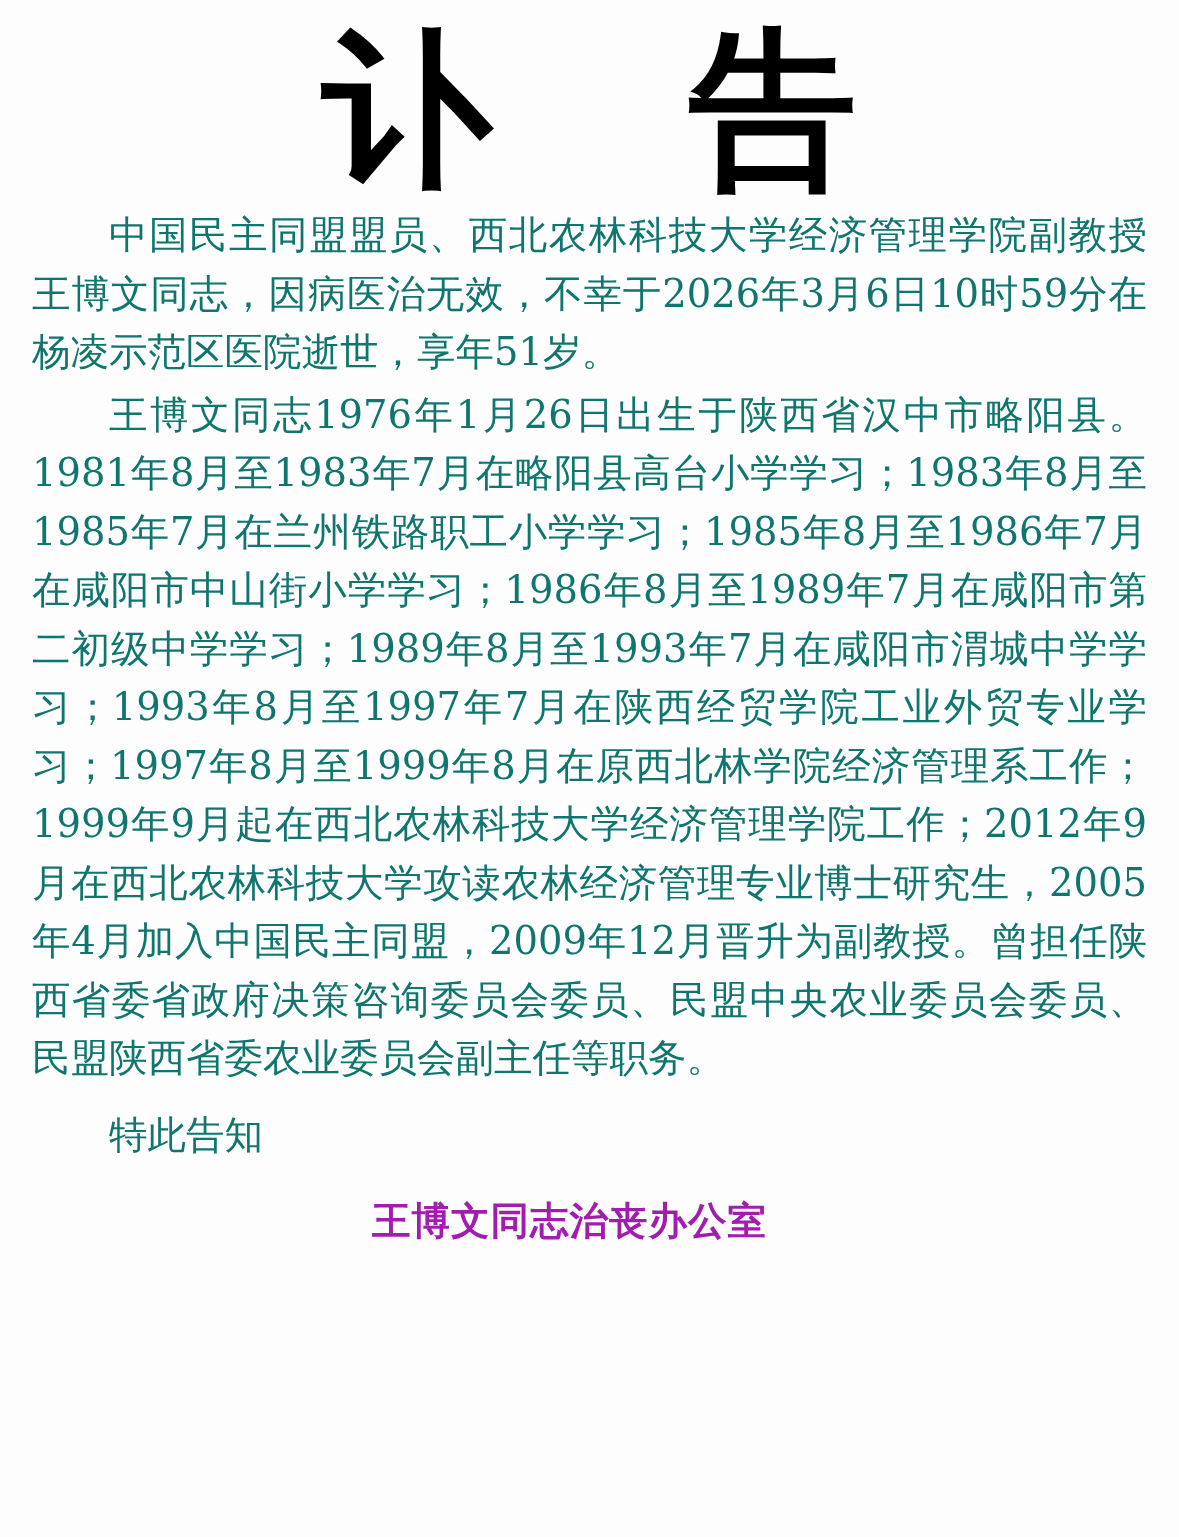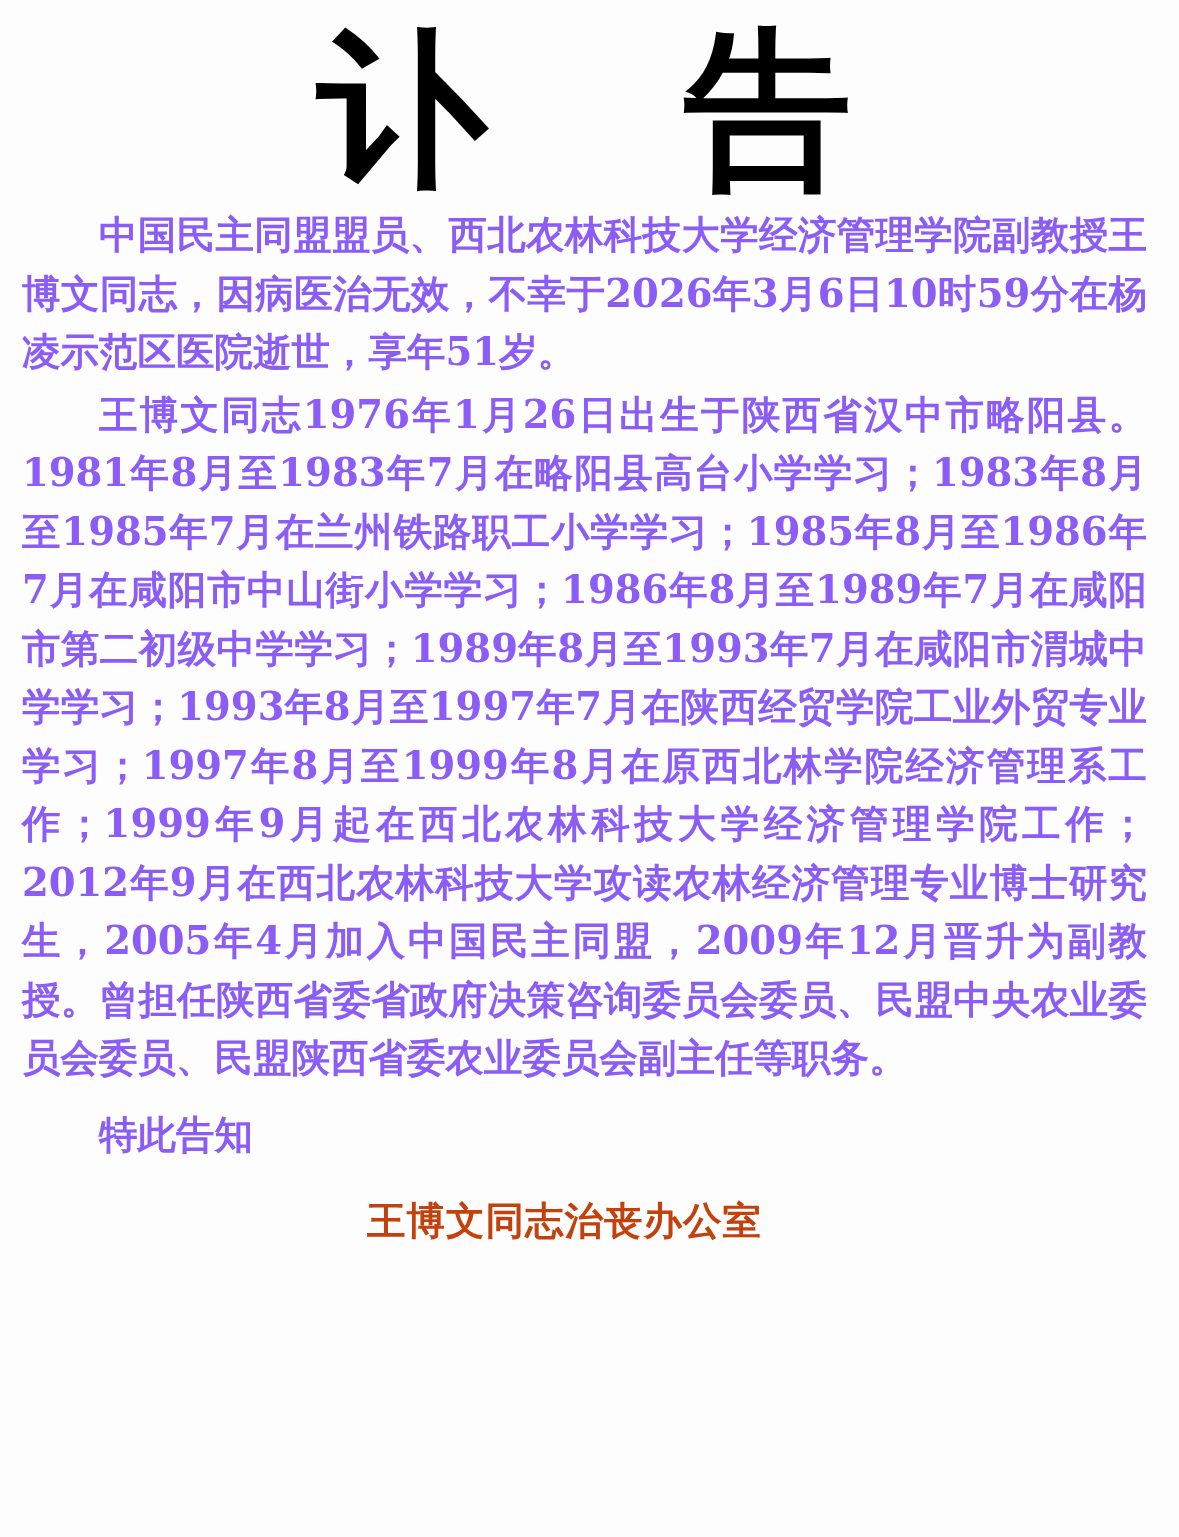--- a/index.html
+++ b/index.html
@@ -12,60 +12,60 @@
     height: 1537px;
     font-family: "DejaVu Serif", "Liberation Serif", serif;
     color: #0a0a0a;
     overflow: hidden;
   }
   .page {
     position: relative;
     width: 1179px;
     height: 1537px;
     box-sizing: border-box;
-    padding: 10px 26px 0 16px;
+    padding: 10px 26px 0 26px;
     background: #fdfdfd;
   }
   .doc-title {
     text-align: center;
     font-family: "DejaVu Sans", "Liberation Sans", sans-serif;
     font-weight: 700;
     font-size: 168px;
     line-height: 1.12;
     letter-spacing: 70px;
     text-indent: 70px;
     margin: 6px 0 2px 0;
     color: #000000;
     white-space: nowrap;
   }
   .body-text {
     font-family: "DejaVu Serif", "Liberation Serif", serif;
     font-size: 38.5px;
     line-height: 1.52;
     text-align: justify;
     text-justify: inter-ideograph;
-    color: #8b5cf6;
-    font-weight: 700;
+    color: #0f766e;
+    font-weight: 400;
     margin: 0 0 4px 0;
     padding: 0 6px;
   }
   .body-text.indent {
     text-indent: 2em;
   }
   .closing {
     margin-top: 18px;
   }
   .signature-block {
     margin-top: 26px;
     text-align: center;
     font-family: "DejaVu Serif", "Liberation Serif", serif;
     font-size: 38.5px;
     font-weight: 600;
     line-height: 1.6;
-    color: #c2410c;
+    color: #a21caf;
   }
   .signature-block .sig-office {
     letter-spacing: 1px;
     margin-right: 40px;
   }
   .signature-block .sig-date {
     letter-spacing: 1px;
     margin-right: 26px;
   }
 </style>

